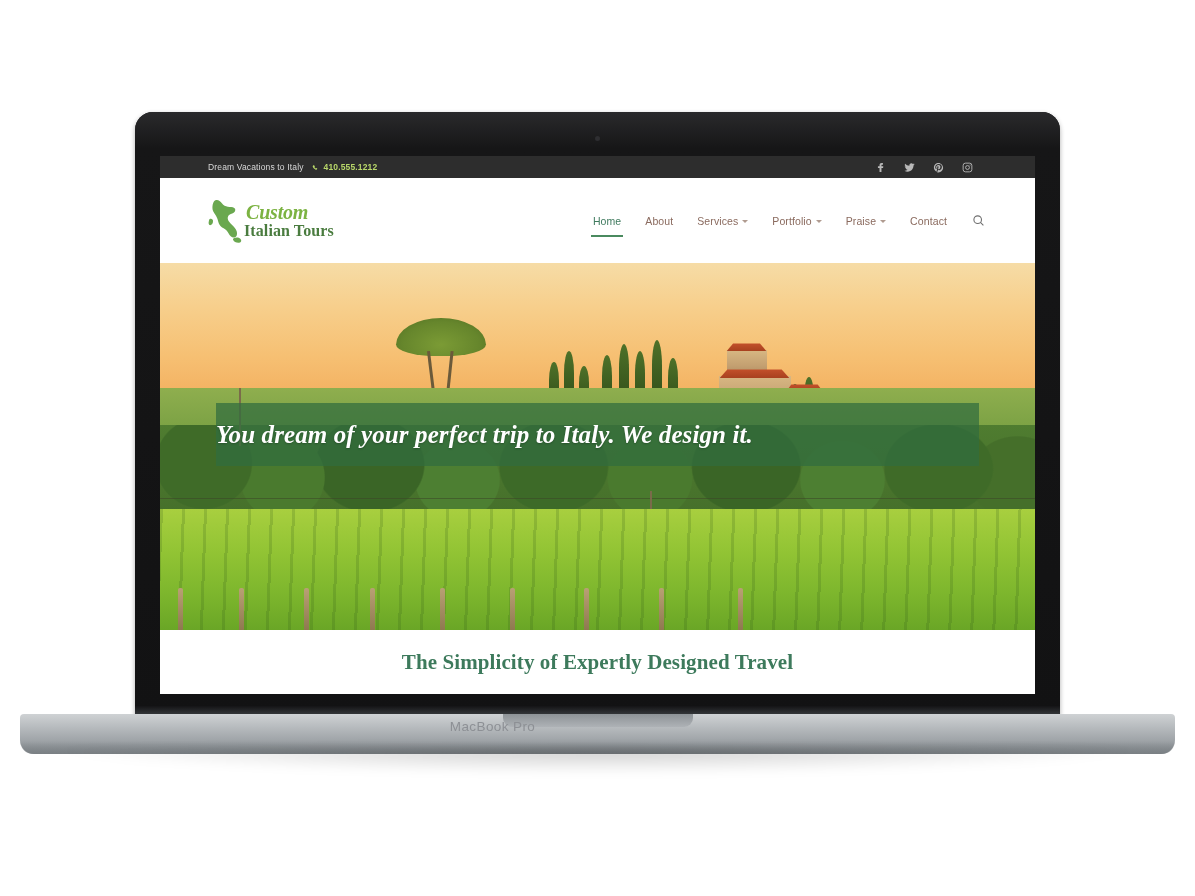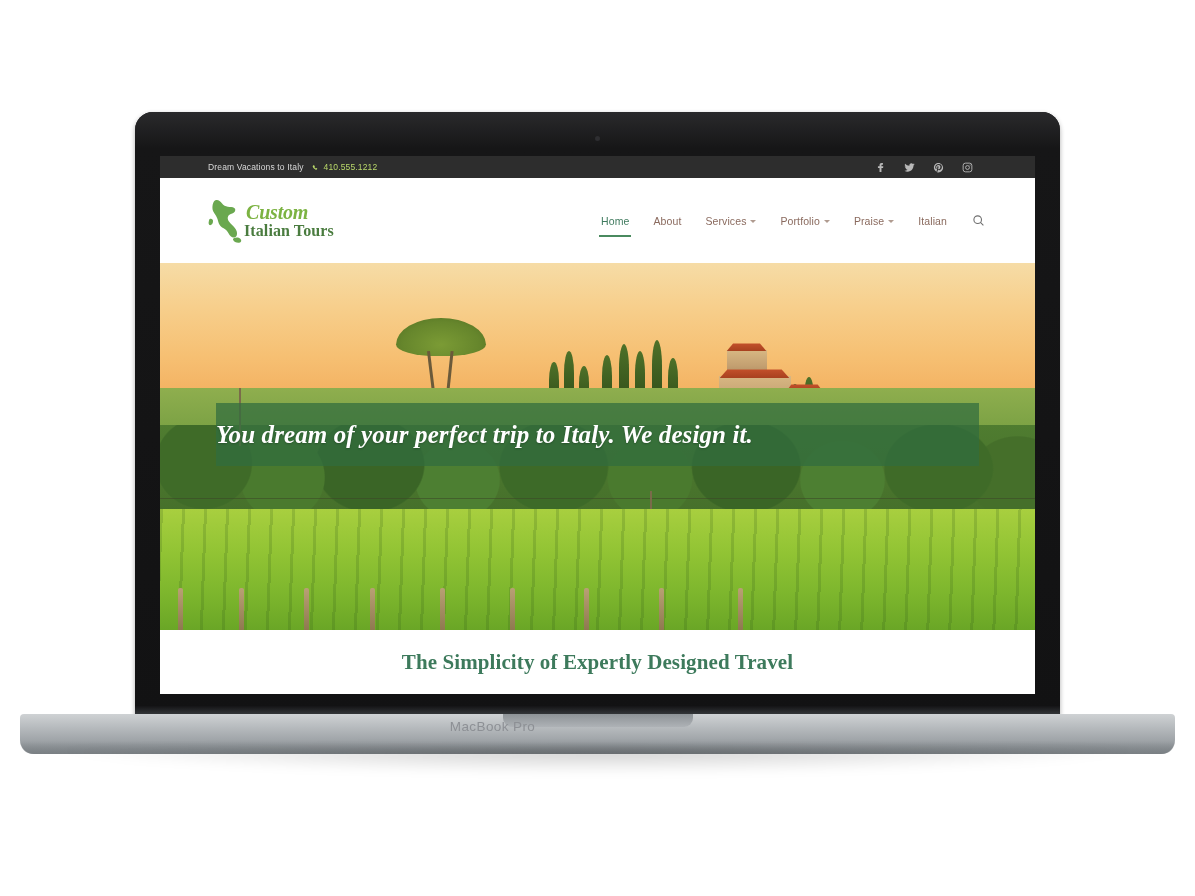--- a/index.html
+++ b/index.html
@@ -134,21 +134,21 @@
     gap: 7px;
     font-size: 8.5px;
     color: #d8d8d8;
     letter-spacing: 0.15px;
   }
   .phone-wrap {
     display: flex;
     align-items: center;
     gap: 4px;
     color: #b9d86a;
-    font-weight: normal;
+    font-weight: bold;
     font-size: 8.5px;
   }
   .phone-icon svg { display: block; }
   .topbar-right {
     margin-left: auto;
     display: flex;
     align-items: center;
     gap: 18px;
     padding-right: 48px;
   }
@@ -510,21 +510,21 @@
           </div>
           <div class="nav-item">
             <span>Portfolio</span>
             <span class="caret"></span>
           </div>
           <div class="nav-item">
             <span>Praise</span>
             <span class="caret"></span>
           </div>
           <div class="nav-item">
-            <span>Italian</span>
+            <span>Contact</span>
           </div>
           <div class="search-btn">
             <svg width="13" height="13" viewBox="0 0 24 24" fill="none" stroke="#6d6d6d" stroke-width="2">
               <circle cx="10.5" cy="10.5" r="7"></circle>
                 <line x1="15.6" y1="15.6" x2="21" y2="21"></line>
             </svg>
           </div>
         </nav>
       </div>
 

